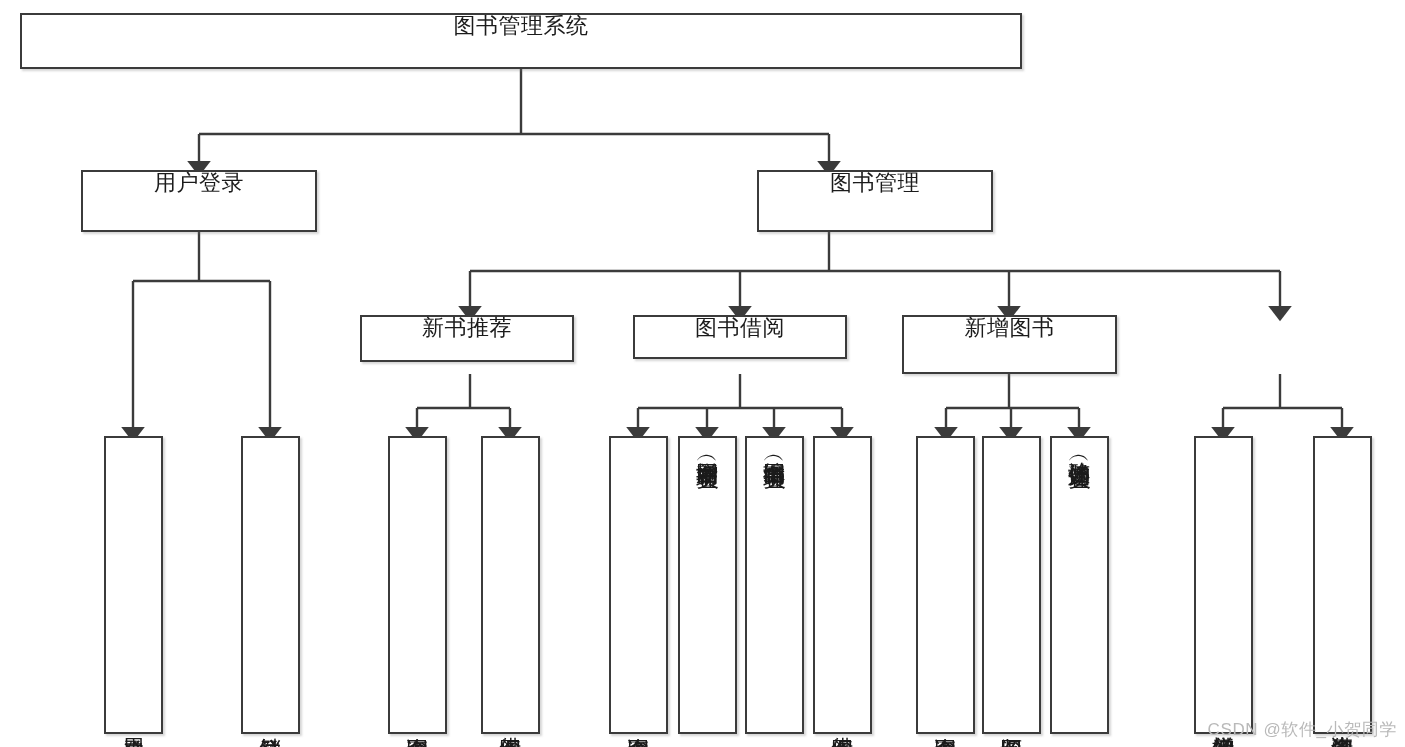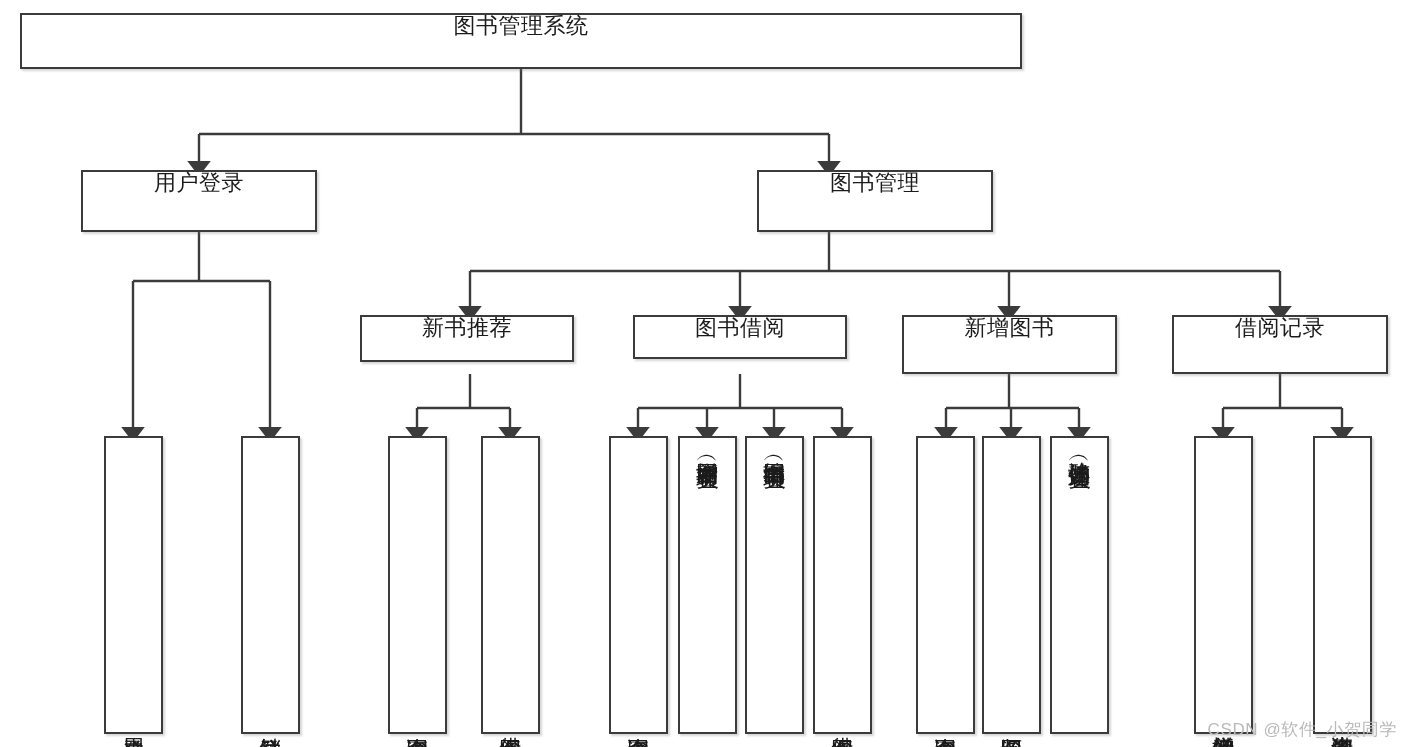--- a/index.html
+++ b/index.html
@@ -139,23 +139,20 @@
 
   <div class="node" style="left:360px; top:315px; width:214px; height:47px;">
     <span class="node-label">新书推荐</span>
   </div>
   <div class="node" style="left:633px; top:315px; width:214px; height:44px;">
     <span class="node-label">图书借阅</span>
   </div>
   <div class="node" style="left:902px; top:315px; width:215px; height:59px;">
     <span class="node-label">新增图书</span>
   </div>
-  <div class="node" style="left:1172px; top:315px; width:216px; height:59px;">
-    <span class="node-label">借阅记录</span>
-  </div>
 
   <div class="node vertical" style="left:104px; top:436px; width:59px; height:298px;">
     <span class="node-label">用户登录</span>
   </div>
   <div class="node vertical" style="left:241px; top:436px; width:59px; height:298px;">
     <span class="node-label">注销登录</span>
   </div>
 
   <div class="node vertical" style="left:388px; top:436px; width:59px; height:298px;">
     <span class="node-label">查询图书</span>

